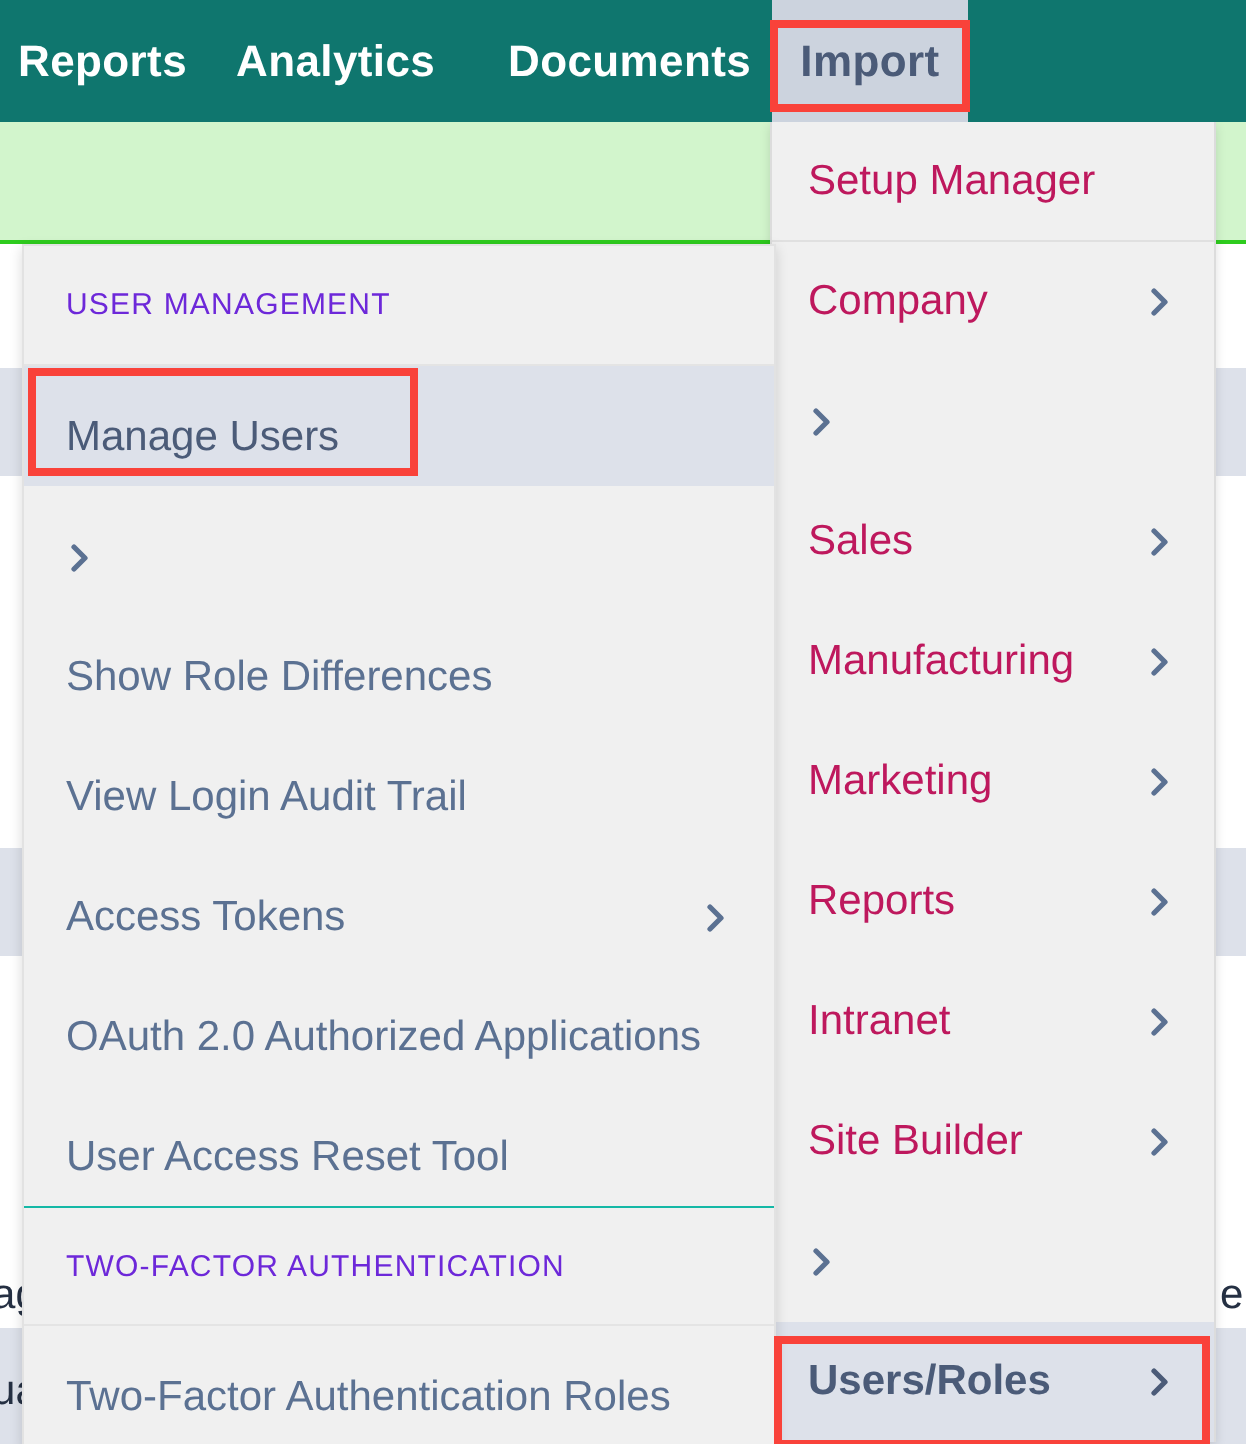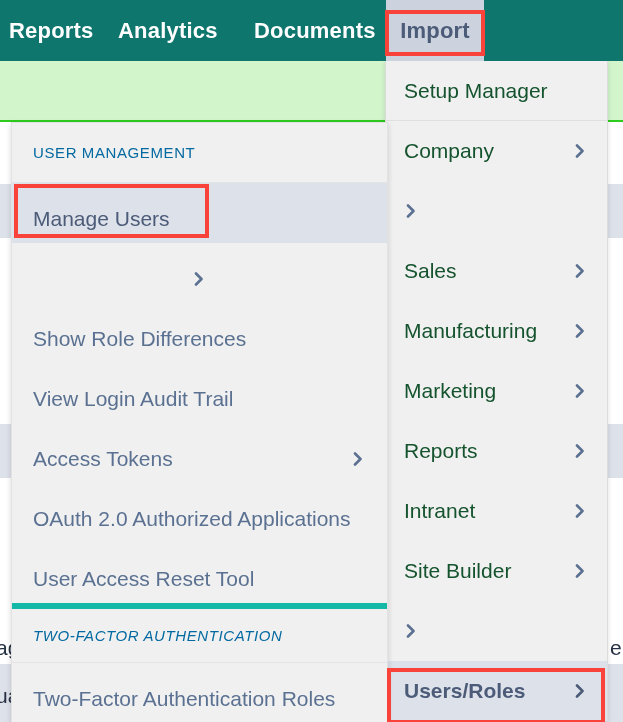--- a/index.html
+++ b/index.html
@@ -89,21 +89,21 @@
     z-index: 20;
     box-shadow: 0 2px 5px rgba(0,0,0,.13);
   }
   .dd-item {
     position: relative;
     height: 60px;
     display: flex;
     align-items: center;
     padding: 0 16px 0 18px;
     font-size: 21px;
-    color: #14532d;
+    color: #be185d;
     cursor: pointer;
     white-space: nowrap;
     border-bottom: 1px solid transparent;
   }
   .dd-item.first { border-bottom: 1px solid #e0e0e0; }
   .dd-item.selected { background: #dde1ea; color: #4b5b78; font-weight: bold; }
   .dd-label { flex: 1; }
   .chev {
     width: 14px; height: 14px;
     flex: 0 0 auto;
@@ -120,37 +120,36 @@
     border: 1px solid #e2e2e2;
     z-index: 25;
     box-shadow: 0 2px 6px rgba(0,0,0,.15);
   }
   .sm-header {
     height: 60px;
     display: flex;
     align-items: center;
     padding: 0 0 0 21px;
     font-size: 15px;
-    color: #0369a1;
+    color: #6d28d9;
     letter-spacing: .6px;
     text-transform: uppercase;
     border-bottom: 1px solid #e4e4e4;
     white-space: nowrap;
   }
-  .sm-header.second { border-top: 6px solid #14b8a6; font-style: italic; }
+  .sm-header.second { border-top: 1px solid #14b8a6; }
   .sm-item {
     height: 60px;
     display: flex;
     align-items: center;
     padding: 12px 18px 0 21px;
     font-size: 21px;
     color: #5b7192;
     cursor: pointer;
     white-space: nowrap;
-    justify-content: center;
   }
   .sm-item.selected { background: #dde1ea; color: #4b5b78; }
   .sm-label { flex: 1; }
 
   
   .redbox {
     position: absolute;
     border: 4px solid #f9423a;
     z-index: 60;
     pointer-events: none;

